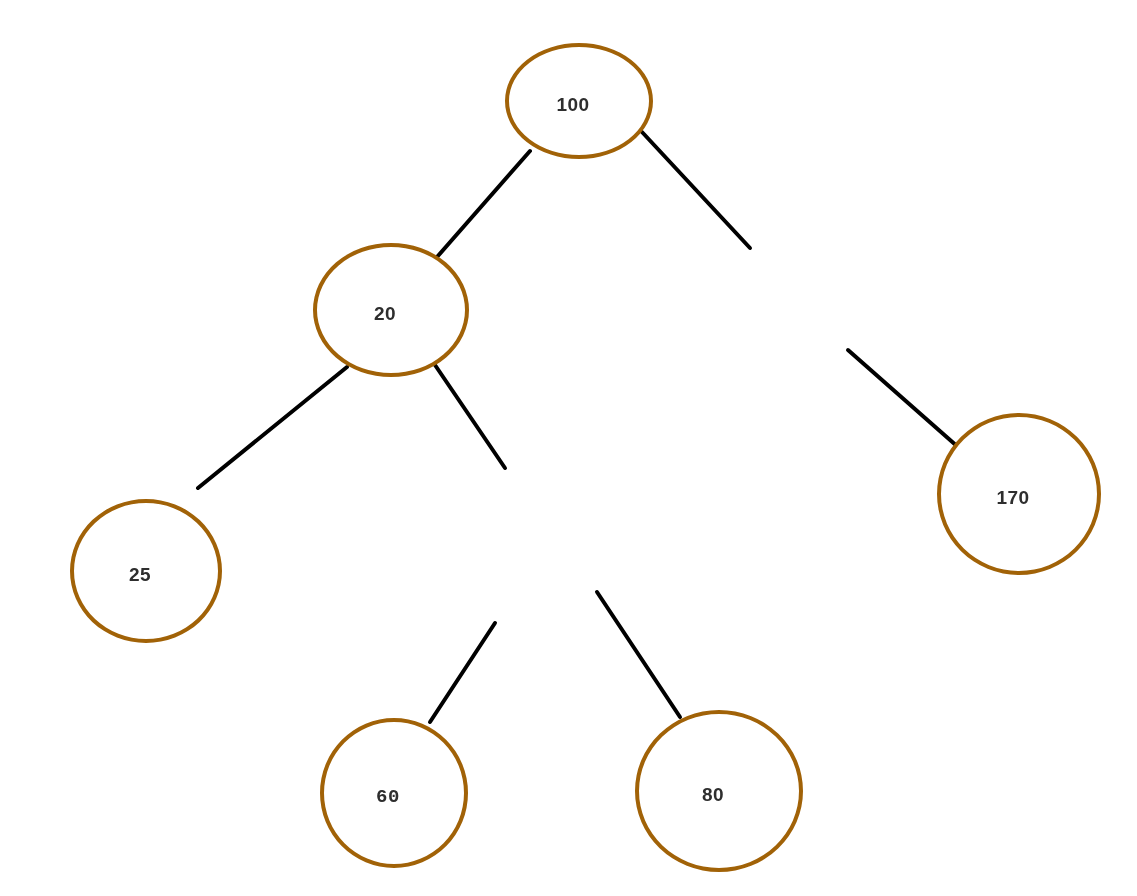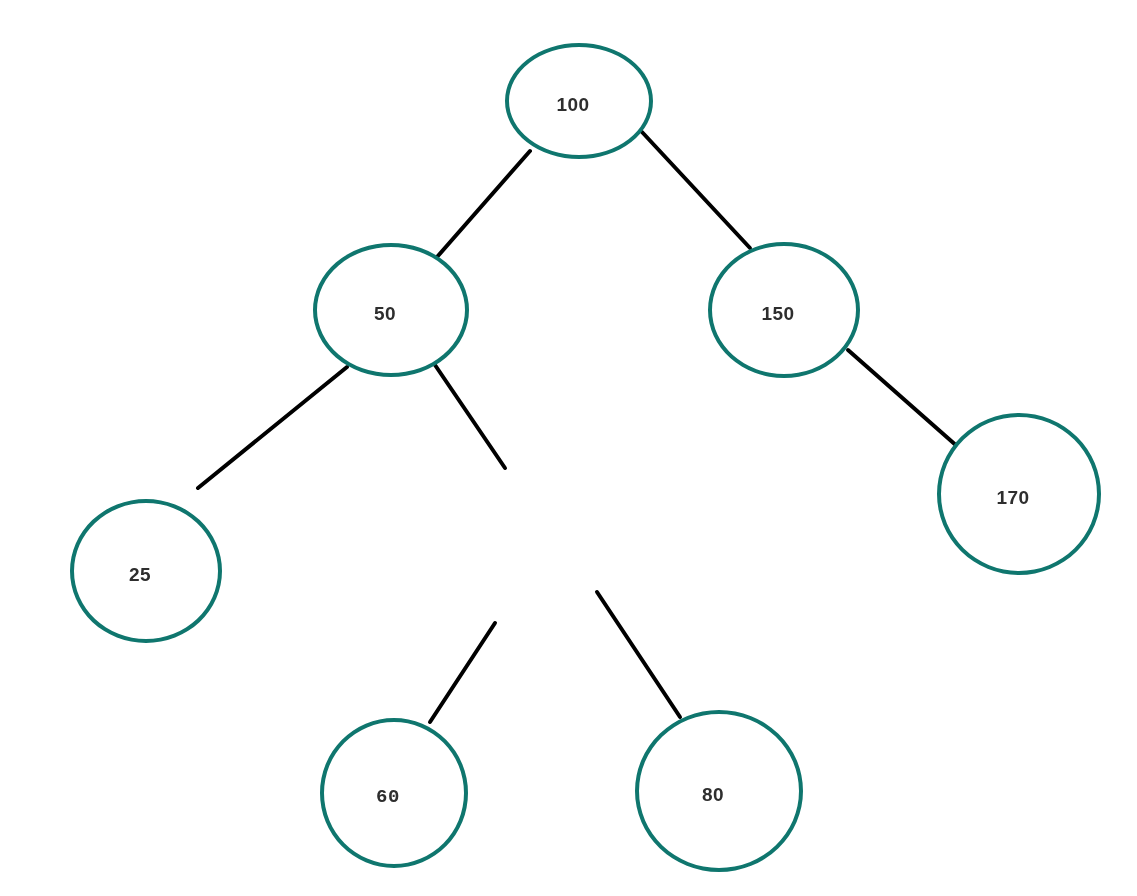--- a/index.html
+++ b/index.html
@@ -23,21 +23,21 @@
     height: 896px;
   }
   .edges line {
     stroke: #000000;
     stroke-width: 4;
     stroke-linecap: round;
   }
   .node {
     position: absolute;
     box-sizing: border-box;
-    border: 4px solid #0f766e;
+    border: 4px solid #a16207;
     border-radius: 50%;
     background: #ffffff;
     display: flex;
     align-items: center;
     justify-content: center;
   }
   .node-label {
     font-size: 19px;
     font-weight: bold;
     color: #2e2e2e;
@@ -67,26 +67,23 @@
     <line x1="848" y1="350" x2="958" y2="447"></line>
     <line x1="495" y1="623" x2="430" y2="722"></line>
     <line x1="597" y1="592" x2="680" y2="717"></line>
   </svg>
 
   <div class="node n100">
     <span class="node-label">100</span>
   </div>
 
   <div class="node n50">
-    <span class="node-label">50</span>
+    <span class="node-label">20</span>
   </div>
 
-  <div class="node n150">
-    <span class="node-label">150</span>
-  </div>
 
   <div class="node n25">
     <span class="node-label">25</span>
   </div>
 
 
   <div class="node n170">
     <span class="node-label">170</span>
   </div>
 

